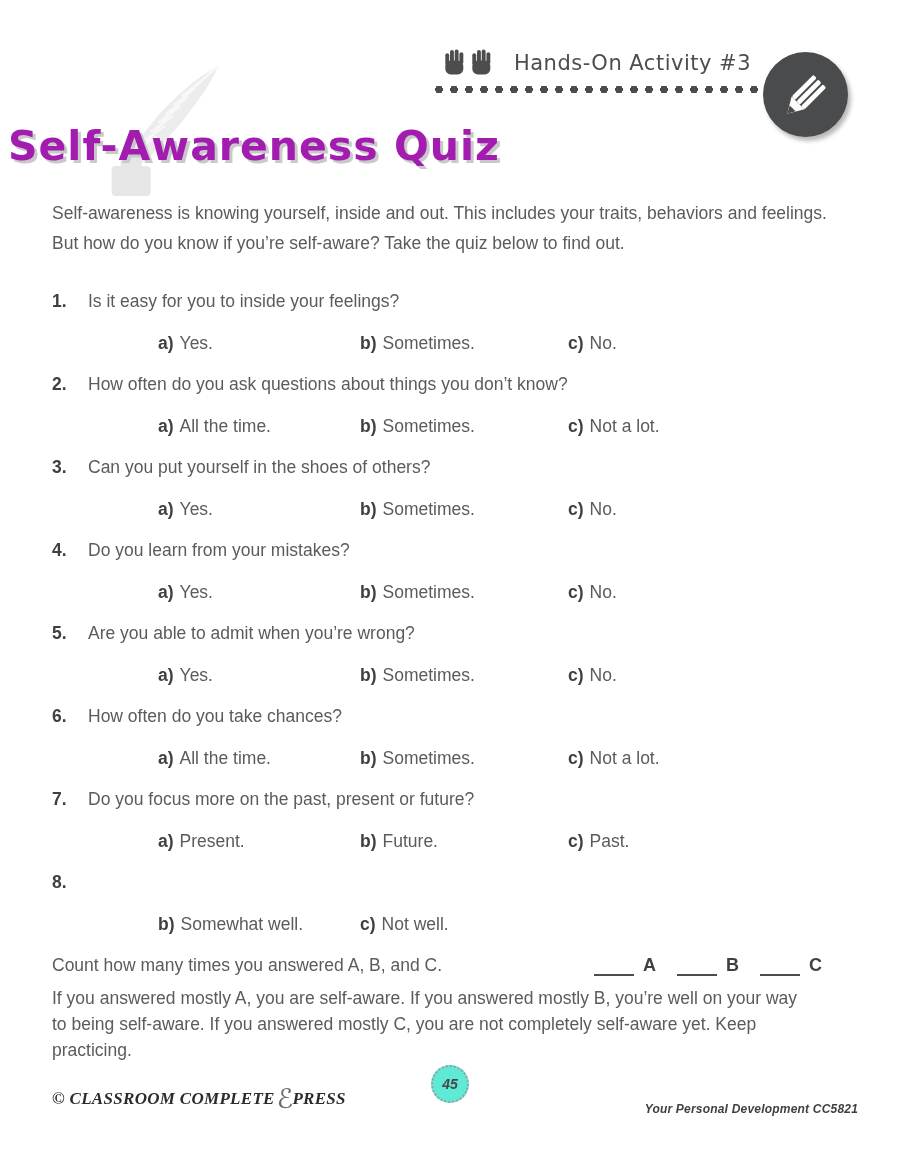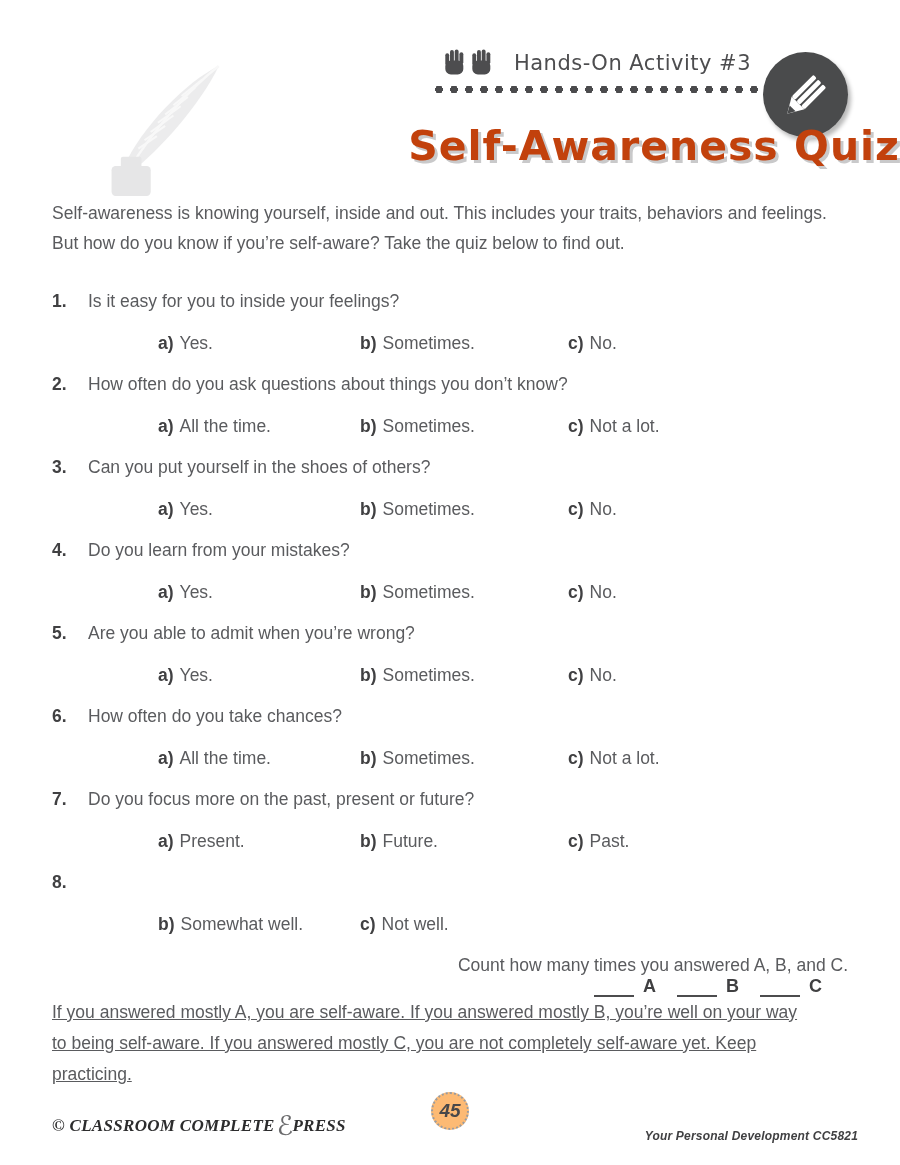--- a/index.html
+++ b/index.html
@@ -26,63 +26,64 @@
     background-image:radial-gradient(circle 4px at 7px 5.5px, #4b4b4d 97%, transparent 100%);
     background-size:15px 11px; background-repeat:repeat-x;
   }
   .pencil-badge {
     position:absolute; left:763px; top:52px; width:85px; height:85px;
     border-radius:50%; background:#4a4b4c;
     box-shadow:3px 4px 4px rgba(0,0,0,0.28);
     display:flex; align-items:center; justify-content:center;
   }
   .page-title {
-    position:absolute; left:0; right:0; top:122px; text-align:right;
+    position:absolute; left:0; right:0; top:122px; text-align:left;
     font-family:"DejaVu Sans", sans-serif;
-    font-size:41px; font-weight:bold; color:#c2410c; letter-spacing:1px;
+    font-size:41px; font-weight:bold; color:#a21caf; letter-spacing:1px;
     text-shadow:3px 3px 0 #c9c9ca;
+    padding-left:8px;
   }
   
   .content { padding:0 52px; }
   .intro { font-size:17.5px; line-height:30px; max-width:778px; margin-bottom:33px; }
   .q-line { display:flex; font-size:17.5px; margin-bottom:21px; }
   .q-num { font-weight:bold; color:#404042; width:36px; flex-shrink:0; }
   .options {
     display:grid; grid-template-columns:202px 208px 1fr;
     margin-left:106px; margin-bottom:20px; font-size:17.5px;
   }
   .opt-letter { font-weight:bold; color:#404042; margin-right:6px; }
   
   .tally-row {
     display:flex; justify-content:space-between; align-items:flex-end;
-    margin-top:18px; font-size:17.5px;flex-direction:column;
+    margin-top:18px; font-size:17.5px;
   }
   .blanks { display:flex; gap:21px; margin-right:26px; }
   .blank-group { display:flex; align-items:flex-end; gap:9px; }
   .blank-line { display:inline-block; width:40px; border-bottom:2.5px solid #4c4c4e; height:18px; }
   .blank-letter { font-weight:bold; font-size:18px; color:#404042; }
-  .results { font-size:17.5px; line-height:31px; max-width:752px;text-decoration:underline; }
+  .results { margin-top:9px; font-size:17.5px; line-height:26px; max-width:752px; }
   
   .footer { position:relative; height:50px; margin-top:18px;font-style:italic; }
   .press-logo {
     position:absolute; left:0; top:8px;
     font-family:"Liberation Serif", serif; font-weight:bold;
     font-size:17px; letter-spacing:0.3px; color:#2c2c2d;
     display:flex; align-items:center;
   }
   .logo-glyph {
     font-family:"DejaVu Sans","DejaVu Serif",serif; font-weight:normal;
     font-size:27px; color:#6b6b6d; margin:0 -1px 0 2px; line-height:20px;
   }
   .page-circle {
     position:absolute; left:50%; transform:translateX(-50%); top:-16px;
     width:38px; height:38px; border-radius:50%;
-    border:2px dotted #9b9b9d; background:#fdba74;
+    border:2px dotted #9b9b9d; background:#5eead4;
     display:flex; align-items:center; justify-content:center;
-    font-size:19px; font-weight:bold; color:#48484a;
+    font-size:14px; font-weight:bold; color:#48484a;
   }
   .footer-right {
     position:absolute; right:-10px; top:21px;
     font-weight:bold; font-size:12px; color:#404042; letter-spacing:0.2px;
   }
 </style>
 </head>
 <body>
 
 <div class="header">

